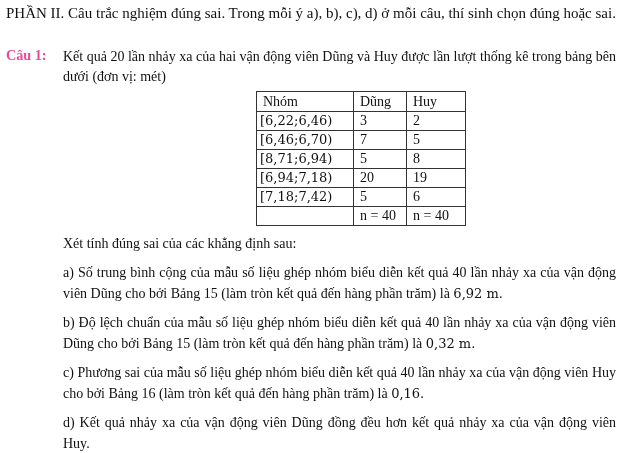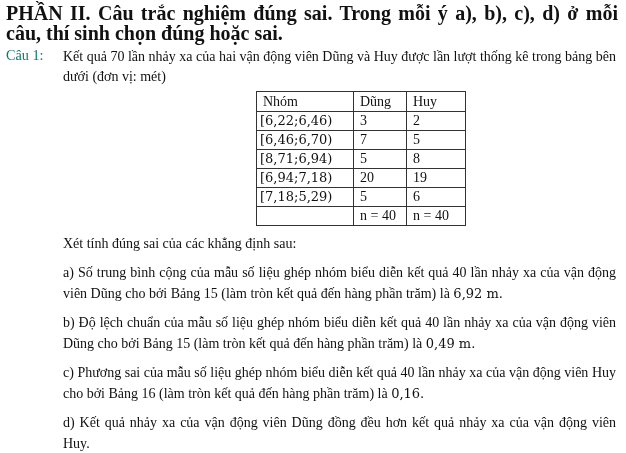--- a/index.html
+++ b/index.html
@@ -3,26 +3,26 @@
 <meta charset="utf-8">
 <style>
   html, body { margin:0; padding:0; background:#ffffff; }
   body {
     width:626px; height:453px; overflow:hidden; position:relative;
     font-family:"Liberation Serif","DejaVu Serif",serif;
     color:#111; font-size:14px;
   }
   .heading {
     position:absolute; left:6px; top:3px; width:612px;
-    font-weight:bold; font-size:20px; line-height:20px;
+    font-weight:normal; font-size:15px; line-height:20px;
     text-align:justify;
   }
   .q-label {
     position:absolute; left:6px; top:47px;
-    color:#0f766e; font-weight:normal; font-size:14.2px;
+    color:#ec4899; font-weight:bold; font-size:14.2px;
   }
   .q-text {
     position:absolute; left:63px; top:47px; width:553px;
     font-size:14px; line-height:20px; text-align:justify;
   }
   table.freq {
     position:absolute; left:256px; top:91px;
     border-collapse:collapse; font-size:14px;
   }
   table.freq td, table.freq th {
@@ -47,21 +47,21 @@
   .it-c { top:362px; }
   .it-d { top:412px; }
   .math { font-family:"DejaVu Serif",serif; font-size:13px;margin-top:19px; }
 </style>
 </head>
 <body>
 
 <div class="heading">PHẦN II. Câu trắc nghiệm đúng sai. Trong mỗi ý a), b), c), d) ở mỗi câu, thí sinh chọn đúng hoặc sai.</div>
 
 <div class="q-label">Câu 1:</div>
-<div class="q-text">Kết quả  70  lần nhảy xa của hai vận động viên Dũng và Huy được lần lượt thống kê trong bảng bên dưới (đơn vị: mét)</div>
+<div class="q-text">Kết quả  20  lần nhảy xa của hai vận động viên Dũng và Huy được lần lượt thống kê trong bảng bên dưới (đơn vị: mét)</div>
 
 <table class="freq">
   <thead>
     <tr>
       <th class="col-grp">Nhóm</th>
       <th class="col-d">Dũng</th>
       <th class="col-h">Huy</th>
     </tr>
   </thead>
   <tbody>
@@ -79,38 +79,38 @@
       <td class="grp math">[8,71;6,94)</td>
       <td>5</td>
       <td>8</td>
     </tr>
     <tr>
       <td class="grp math">[6,94;7,18)</td>
       <td>20</td>
       <td>19</td>
     </tr>
     <tr>
-      <td class="grp math">[7,18;5,29)</td>
+      <td class="grp math">[7,18;7,42)</td>
       <td>5</td>
       <td>6</td>
     </tr>
     <tr>
       <td></td>
       <td>n = 40</td>
       <td>n = 40</td>
     </tr>
   </tbody>
 </table>
 
 <div class="intro">Xét tính đúng sai của các khẳng định sau:</div>
 
 <div class="item it-a">
   <span>a) Số trung bình cộng của mẫu số liệu ghép nhóm biểu diễn kết quả 40 lần nhảy xa của vận động viên Dũng cho bởi Bảng 15 (làm tròn kết quả đến hàng phần trăm) là </span><span class="math">6,92 m.</span>
 </div>
 <div class="item it-b">
-  <span>b) Độ lệch chuẩn của mẫu số liệu ghép nhóm biểu diễn kết quả 40 lần nhảy xa của vận động viên Dũng cho bởi Bảng 15 (làm tròn kết quả đến hàng phần trăm) là </span><span class="math">0,49 m.</span>
+  <span>b) Độ lệch chuẩn của mẫu số liệu ghép nhóm biểu diễn kết quả 40 lần nhảy xa của vận động viên Dũng cho bởi Bảng 15 (làm tròn kết quả đến hàng phần trăm) là </span><span class="math">0,32 m.</span>
 </div>
 <div class="item it-c">
   <span>c) Phương sai của mẫu số liệu ghép nhóm biểu diễn kết quả 40 lần nhảy xa của vận động viên Huy cho bởi Bảng 16 (làm tròn kết quả đến hàng phần trăm) là </span><span class="math">0,16.</span>
 </div>
 <div class="item it-d">
   <span>d) Kết quả nhảy xa của vận động viên Dũng đồng đều hơn kết quả nhảy xa của vận động viên Huy.</span>
 </div>
 
 </body></html>

